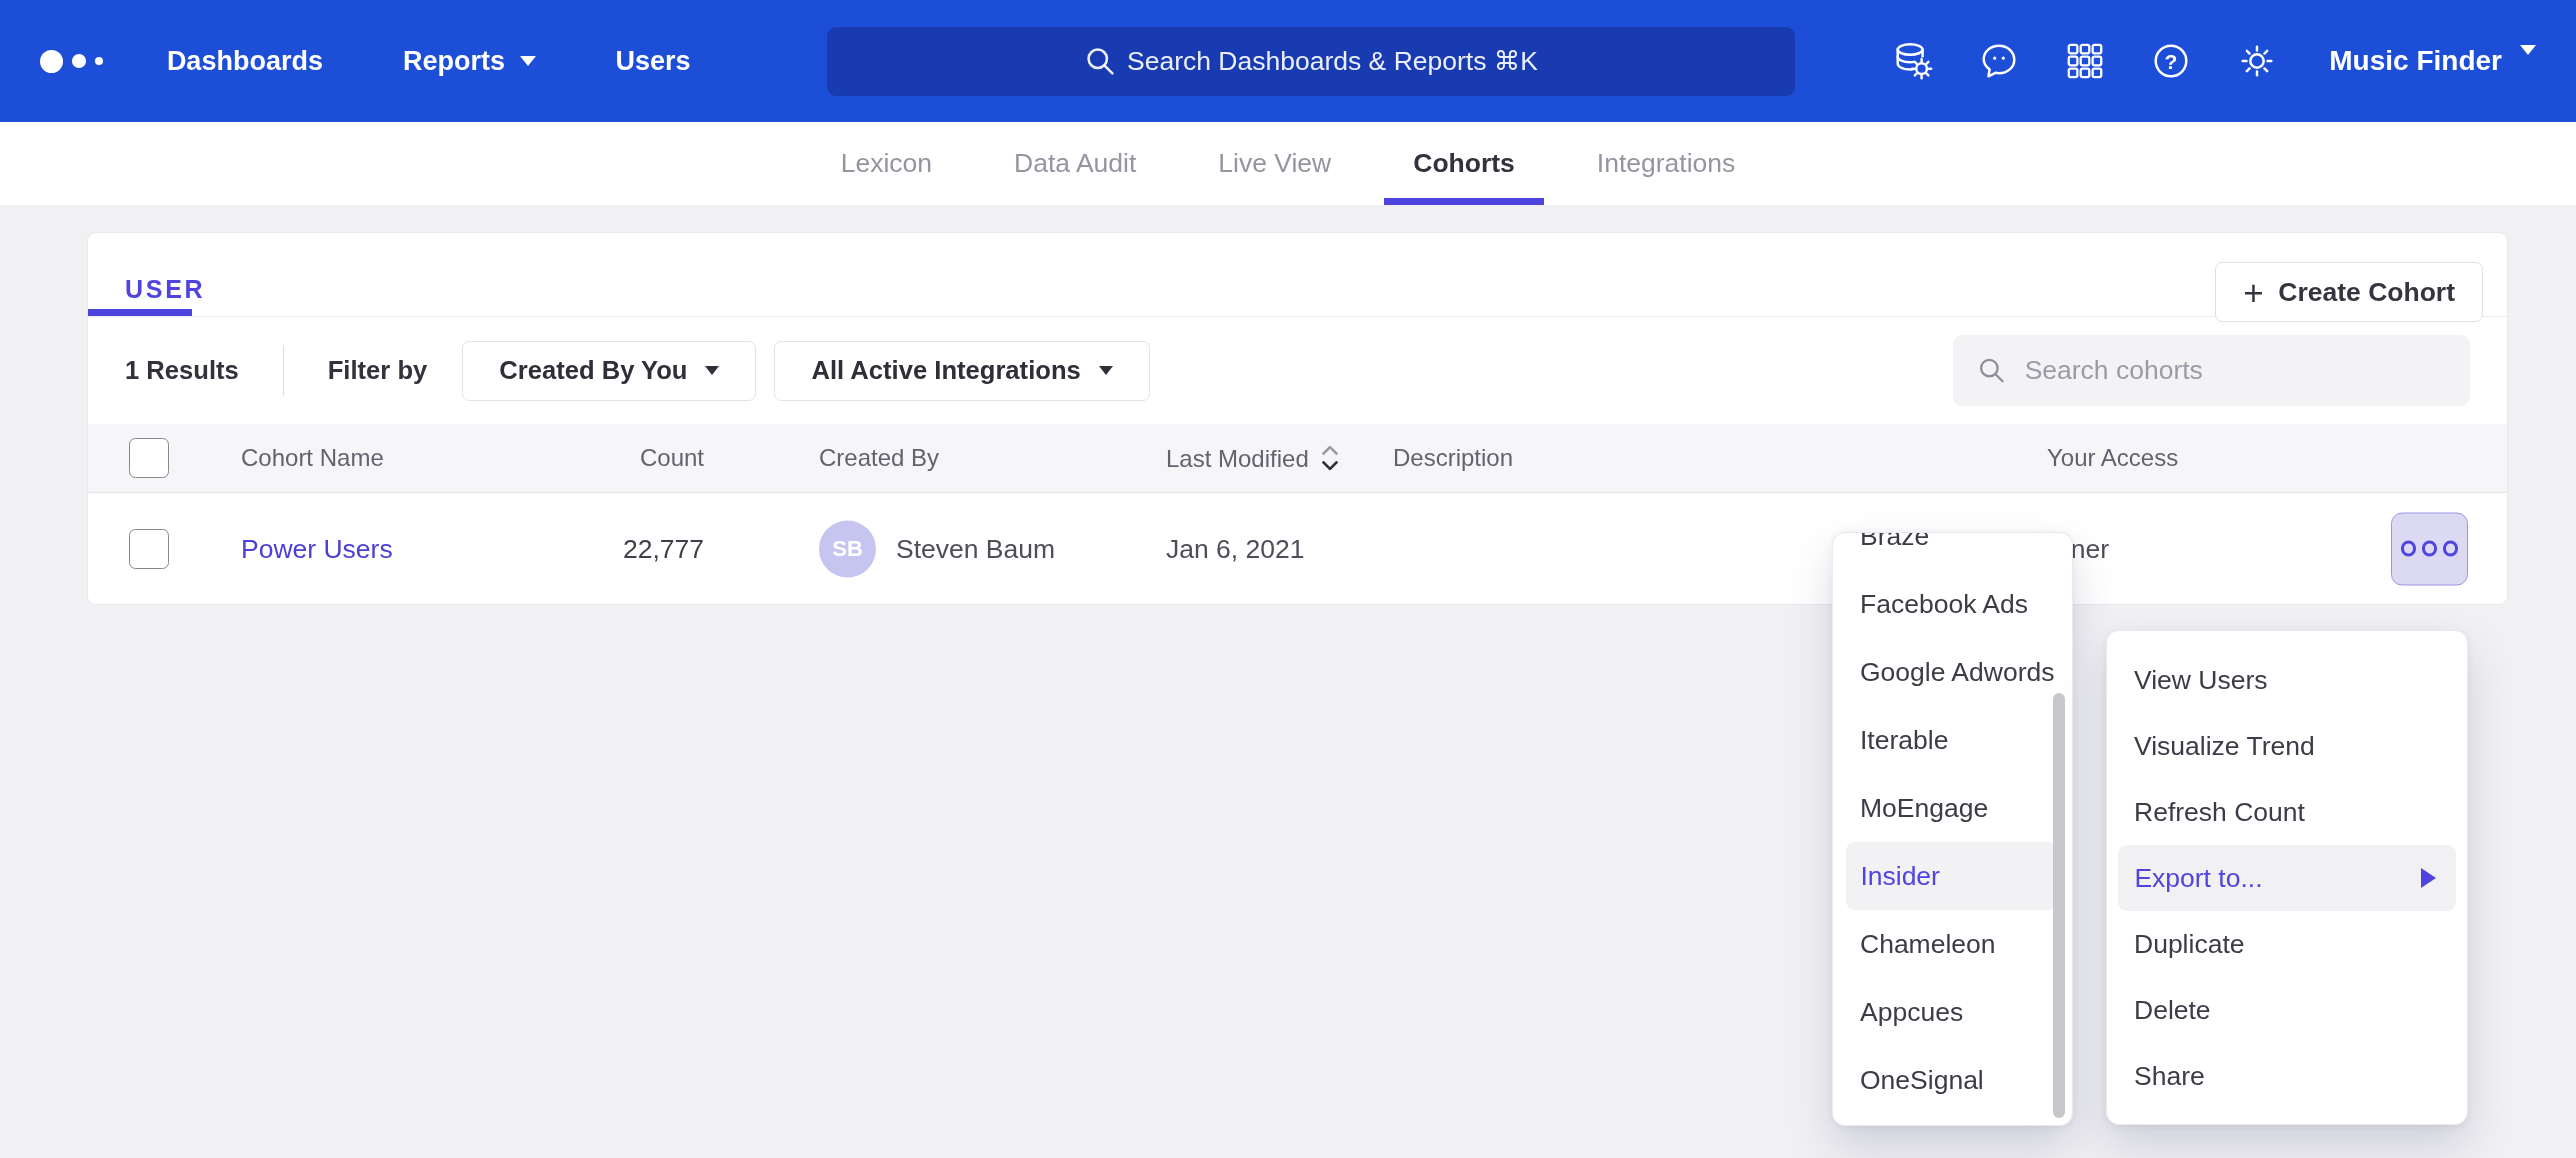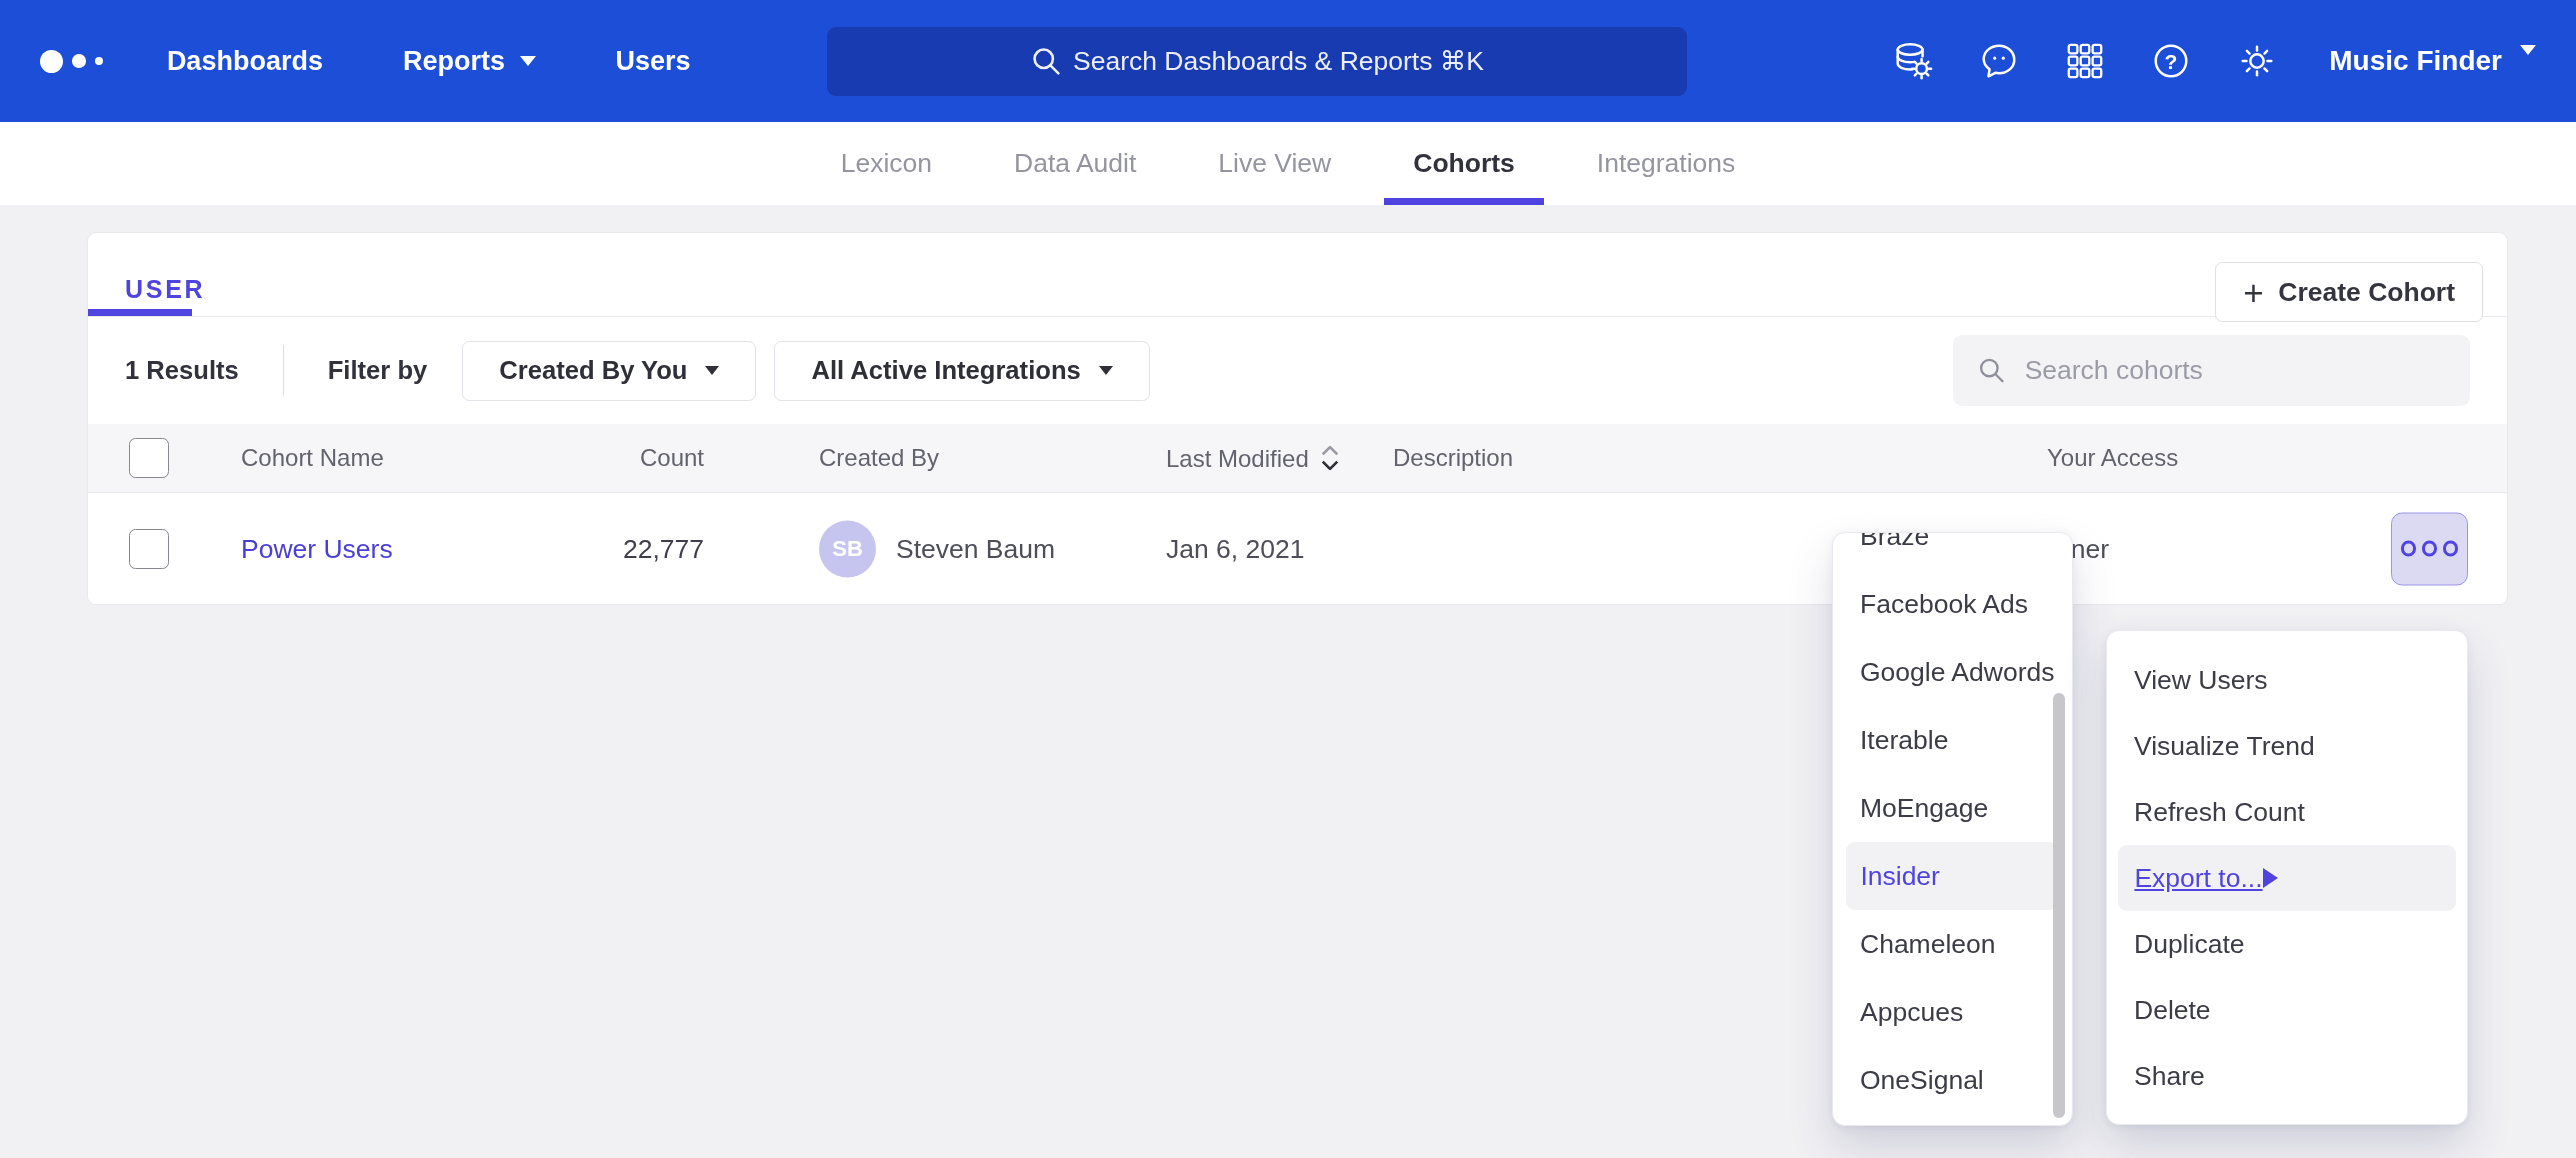--- a/index.html
+++ b/index.html
@@ -18,21 +18,21 @@
   .logo { display:flex; align-items:center; gap:9px; }
   .logo .d1 { width:23px; height:23px; border-radius:50%; background:#fff; }
   .logo .d2 { width:13.7px; height:13.7px; border-radius:50%; background:#fff; }
   .logo .d3 { width:8.2px;  height:8.2px;  border-radius:50%; background:#fff; }
   .topnav-links { display:flex; align-items:center; gap:80px; margin-left:64px; }
   .topnav-link { display:flex; align-items:center; gap:14.6px; color:#fff;
     font-size:27px; font-weight:600; cursor:pointer; white-space:nowrap; }
   .caret-down { width:0; height:0; border-left:8.2px solid transparent;
     border-right:8.2px solid transparent; border-top:10px solid currentColor; }
   .global-search {
-    position:absolute; left:827px; top:26.5px; width:860px; height:69px;
+    position:absolute; left:827px; top:26.5px; width:968px; height:69px;
     background:rgba(15,10,80,0.28); border-radius:9px;
     display:flex; align-items:center; justify-content:center; gap:10px;
     color:rgba(255,255,255,0.92); font-size:26.5px; cursor:text;
   }
   .topnav-right { margin-left:auto; display:flex; align-items:center; gap:44px; }
   .nav-icon { width:42px; height:42px; display:flex; align-items:center;
     justify-content:center; cursor:pointer; color:#fff; }
   .workspace { display:flex; align-items:flex-start; gap:18px; color:#fff;
     font-size:28px; font-weight:700; margin-left:7.3px; cursor:pointer; }
 
@@ -146,21 +146,21 @@
     background:#c6c6cb; border-radius:6.4px; cursor:pointer;
   }
   .context-panel { left:2106px; top:630px; width:362px; height:495px; padding-top:16.4px; }
   .context-item {
     height:66px; line-height:66px; padding-left:27px; font-size:26.5px;
     color:#3c3c46; cursor:pointer; white-space:nowrap;
   }
   .context-item.highlighted {
     margin:0 11px; padding-left:16.4px; padding-right:20px; background:#f1f1f3;
     border-radius:9px; color:#4f44e0; display:flex; align-items:center;
-    text-decoration:underline;
+    justify-content:space-between;
   }
   .arrow-right { width:0; height:0; border-top:10px solid transparent;
     border-bottom:10px solid transparent; border-left:15.5px solid #4f44e0; }
 
   svg { display:block; }
 </style>
 </head>
 <body>
 
 <div class="screen">

